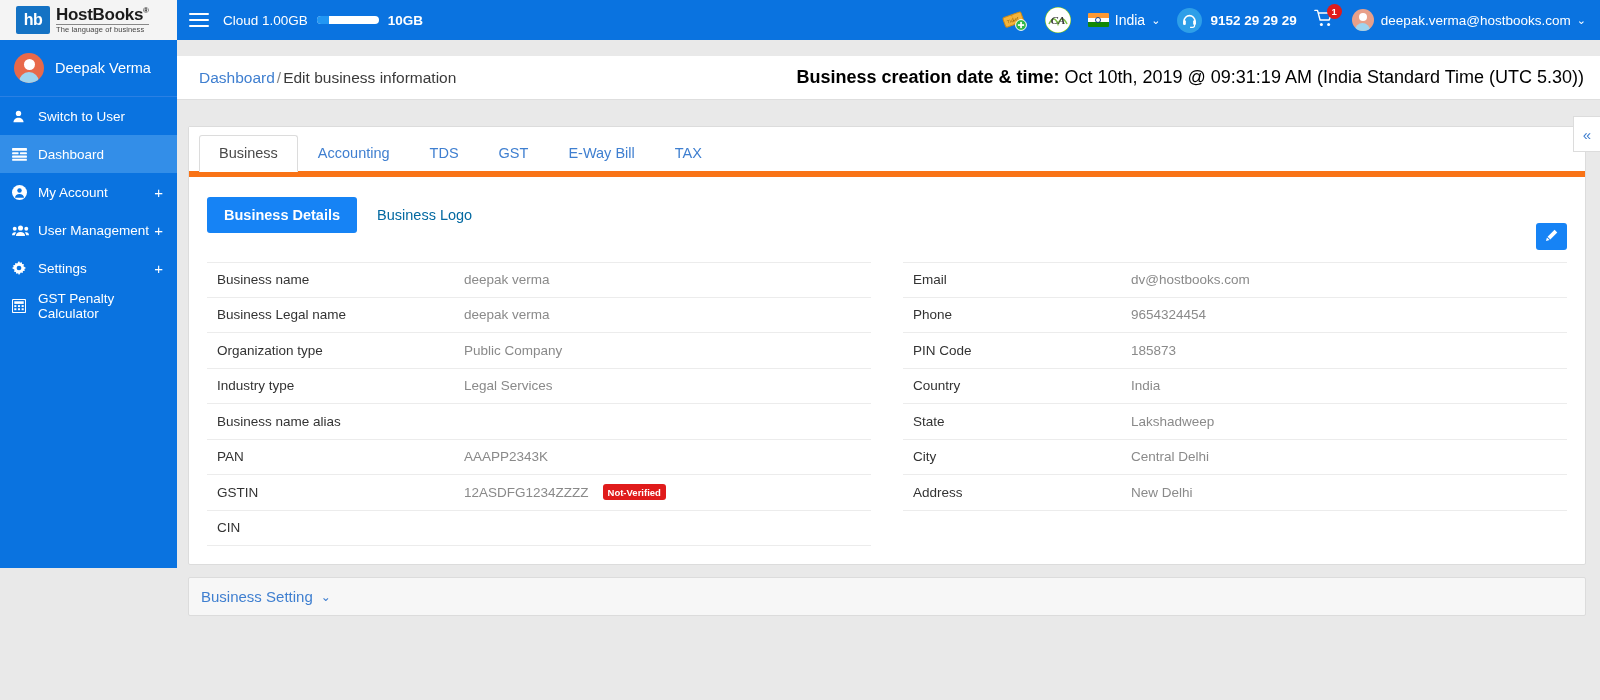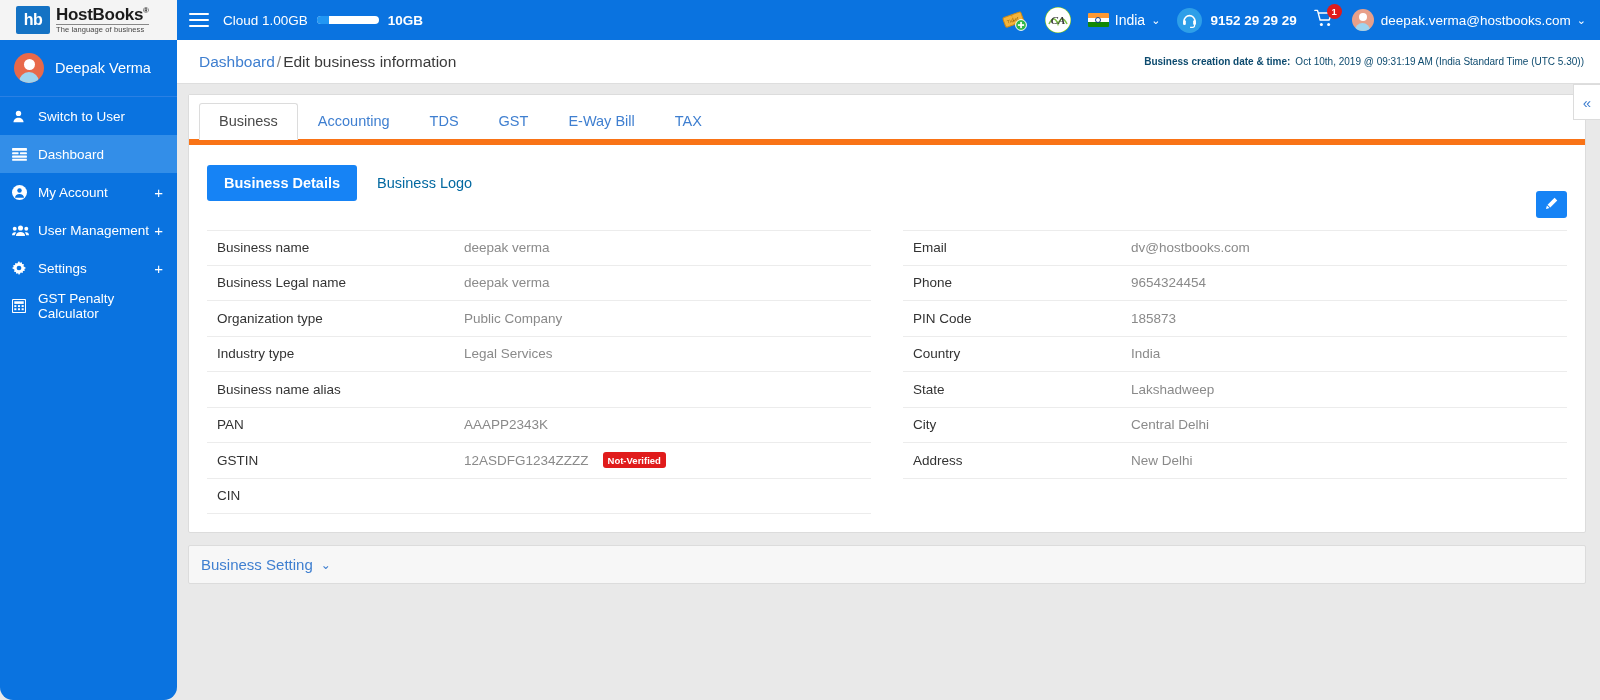--- a/index.html
+++ b/index.html
@@ -5,21 +5,21 @@
   * { box-sizing: border-box; margin: 0; padding: 0; }
   html, body {
     width: 1600px; height: 700px;
     font-family: "Liberation Sans", sans-serif;
     background: #e9e9e9;
     overflow: hidden;
   }
   .app { display: flex; width: 1600px; height: 700px; }
 
   
-  .sidebar { width: 177px; height: 700px; background: #0a73e0; flex: 0 0 177px; border-radius: 13px; }
+  .sidebar { width: 177px; height: 568px; background: #0a73e0; flex: 0 0 177px; }
   .logo-box {
     height: 40px; background: #f4f4f4;
     display: flex; align-items: center; padding-left: 16px;
   }
   .logo-mark {
     width: 34px; height: 28px; background: #1472c4; color: #fff;
     font-size: 16px; font-weight: bold; letter-spacing: -0.5px;
     display: flex; align-items: center; justify-content: center;
     border-radius: 2px; font-family: "Liberation Sans", sans-serif;
   }
@@ -44,21 +44,21 @@
     display: flex; align-items: center; height: 38px;
     padding-left: 12px; color: #fff; font-size: 13.5px; cursor: pointer;
     position: relative;
   }
   .nav-item.active { background: #338ee8; }
   .nav-item .ic { width: 19px; flex: 0 0 19px; display: flex; align-items: center; justify-content: flex-start; }
   .nav-item .lbl { margin-left: 7px; }
   .nav-item .plus { position: absolute; right: 14px; font-size: 15px; font-weight: 300; }
 
   
-  .main { flex: 1; display: flex; flex-direction: column; min-width: 0; }
+  .main { flex: 1; display: flex; flex-direction: column; min-width: 0; gap: 16px; }
 
   .topbar {
     height: 40px; background: #0a73e0; display: flex; align-items: center;
     color: #fff; flex: 0 0 40px;
   }
   .hamburger { margin-left: 12px; width: 20px; cursor: pointer; }
   .hamburger span { display: block; height: 2.5px; background: #fff; margin: 3.5px 0; border-radius: 1px; }
   .cloud-label { margin-left: 14px; font-size: 13.5px; }
   .cloud-bar {
     width: 62px; height: 8px; background: #fff; border-radius: 4px;
@@ -104,21 +104,21 @@
   
   .crumbbar {
     height: 44px; background: #fff; border-bottom: 1px solid #dedede;
     display: flex; align-items: center; padding: 0 16px 0 0;
     flex: 0 0 44px;
   }
   .crumb { margin-left: 22px; font-size: 15.5px; color: #3a3a3a; }
   .crumb a { color: #3f7fd0; text-decoration: none; cursor: pointer; }
   .crumb .sep { color: #888; margin: 0 2px; }
   .creation {
-    margin-left: auto; font-size: 10px; color: #0c4a6e;
+    margin-left: auto; font-size: 18px; color: #000000;
   }
   .creation b { font-weight: bold; }
   .creation span { margin-left: 5px; }
 
   
   .content { flex: 1; background: #e9e9e9; padding: 10px 14px 0 11px; position: relative; overflow: hidden; }
 
   .collapse-btn {
     position: absolute; right: 0; top: 0; width: 27px; height: 36px;
     background: #fff; border: 1px solid #dcdcdc; border-right: none;

